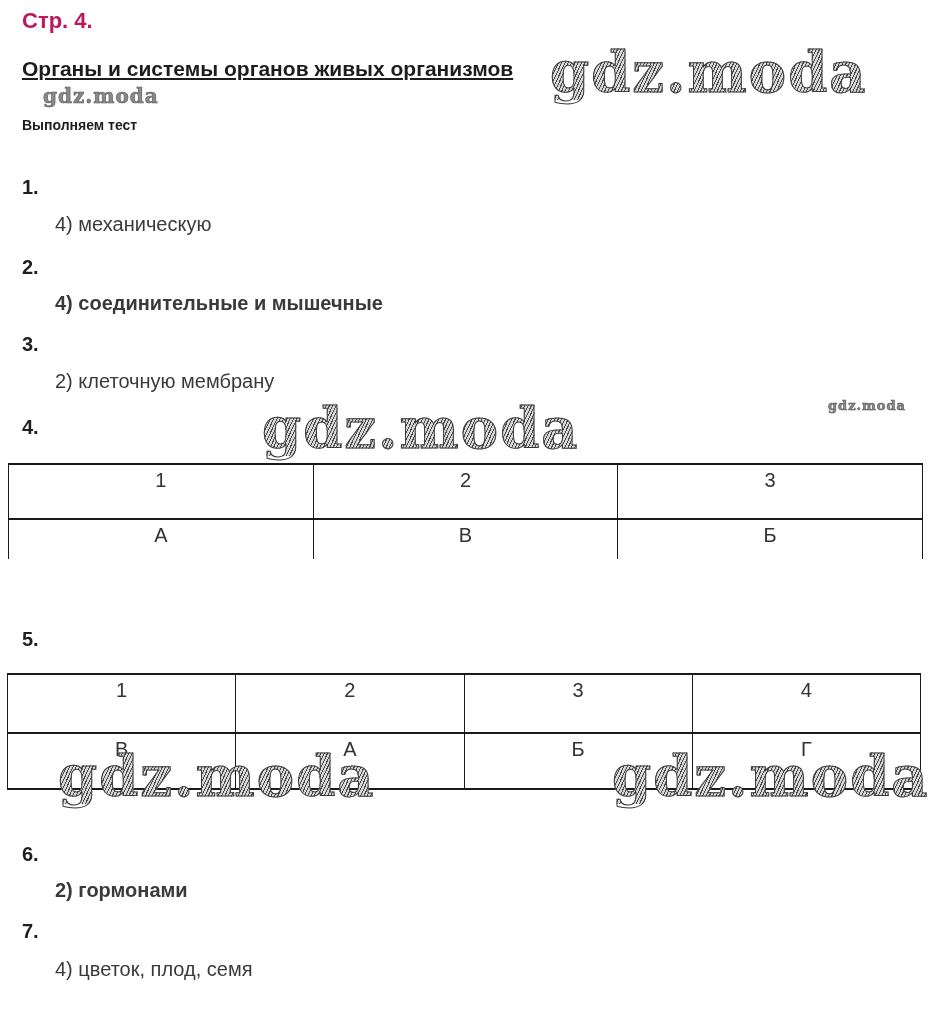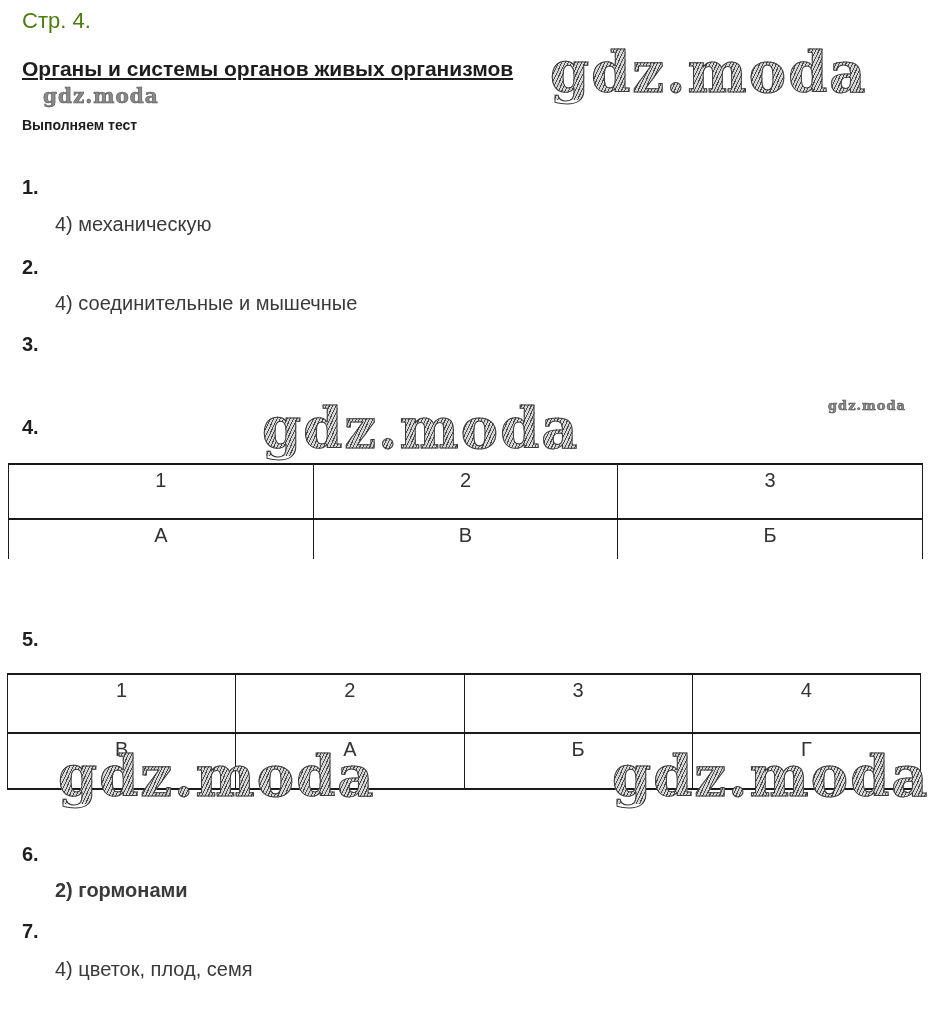--- a/index.html
+++ b/index.html
@@ -9,42 +9,42 @@
     height: 1028px;
     background: #ffffff;
     font-family: "Liberation Sans", "DejaVu Sans", sans-serif;
     color: #222222;
     overflow: hidden;
   }
   .abs { position: absolute; }
 
   .page-label {
     top: 8px; left: 22px;
-    font-size: 22px; font-weight: normal; color: #4d7c0f;
+    font-size: 22px; font-weight: bold; color: #be185d;
   }
   .doc-title {
     top: 57px; left: 22px;
     font-size: 21px; font-weight: bold; color: #1d1d1d;
     white-space: nowrap;
     text-decoration: underline;
   }
   .section-title {
     top: 117px; left: 22px;
     font-size: 14px; font-weight: bold; color: #1d1d1d;
   }
   .q-num {
     left: 22px;
     font-size: 20px; font-weight: bold; color: #1f1f1f;
   }
   .answer {
     left: 55px;
     font-size: 20px; font-weight: normal; color: #3a3a3a;
   }
   #q1n { top: 176px; }  #a1 { top: 213px; text-align: right; }
-  #q2n { top: 256px; }  #a2 { top: 292px; }
+  #q2n { top: 256px; }  #a2 { top: 292px; font-weight: bold; }
   #q3n { top: 333px; }  #a3 { top: 370px; }
   #q4n { top: 416px; }
   #q5n { top: 628px; }
   #q6n { top: 843px; }  #a6 { top: 879px; font-weight: bold; }
   #q7n { top: 920px; }  #a7 { top: 958px; text-align: right; }
 
   
   .wm {
     font-family: "DejaVu Serif", "Liberation Serif", serif;
     font-weight: bold;
@@ -111,20 +111,21 @@
 
   <div class="abs section-title">Выполняем тест</div>
 
   <div class="abs q-num" id="q1n">1.</div>
   <div class="abs answer" id="a1">4) механическую</div>
 
   <div class="abs q-num" id="q2n">2.</div>
   <div class="abs answer" id="a2">4) соединительные и мышечные</div>
 
   <div class="abs q-num" id="q3n">3.</div>
+  <div class="abs answer" id="a3">2) клеточную мембрану</div>
 
   <div class="abs q-num" id="q4n">4.</div>
 
   <div class="abs wm wm-big" id="wm-q4">gdz.moda</div>
   <div class="abs wm wm-small" id="wm-right-q4">gdz.moda</div>
 
   <table class="abs answers" id="table-q4">
     <tbody>
         <tr class="hdr">
       <td>1</td>

